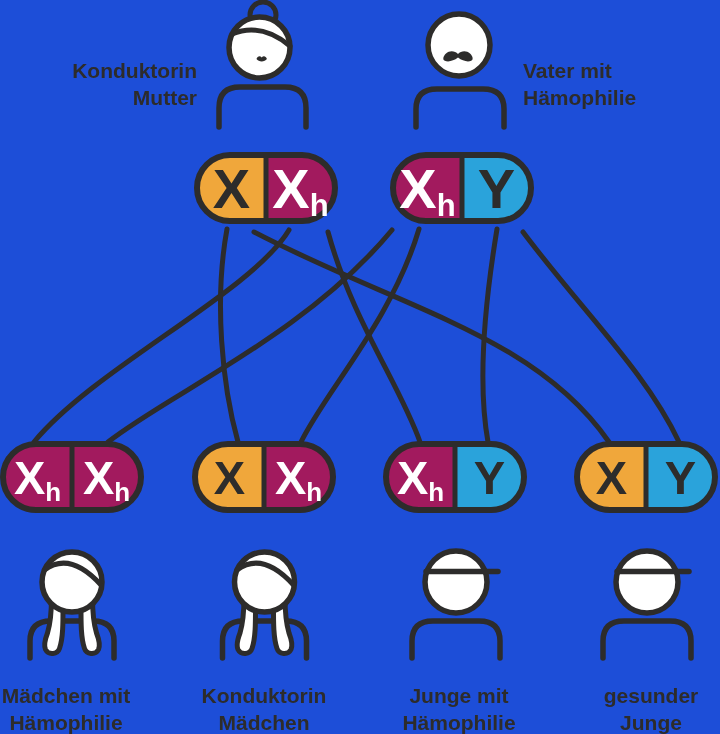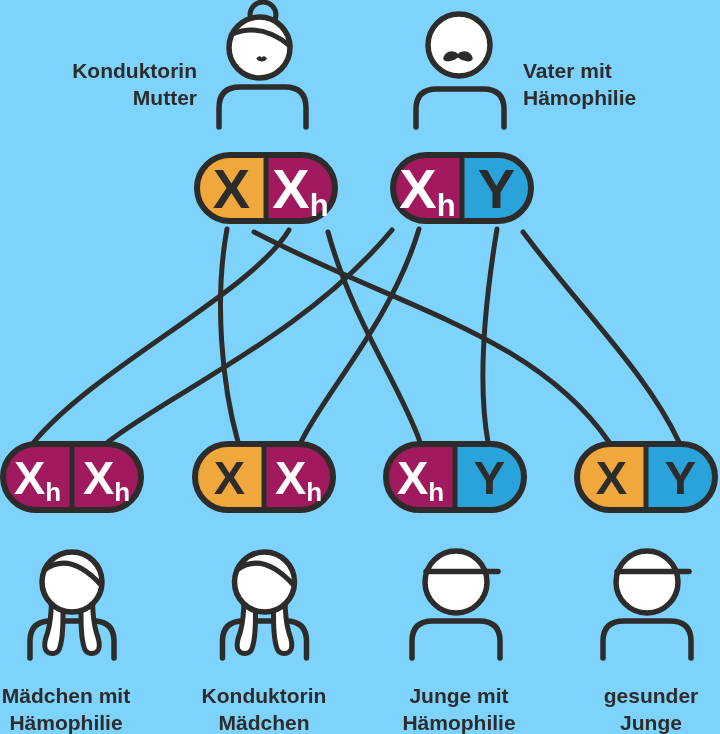--- a/index.html
+++ b/index.html
@@ -1,16 +1,16 @@
 <!DOCTYPE html>
 <html><head>
 <meta charset="utf-8">
 <style>
   html, body { margin: 0; padding: 0; background: #ffffff; }
-  .stage { width: 720px; height: 734px; position: relative; background: #7dd3fc; }
+  .stage { width: 720px; height: 734px; position: relative; background: #1d4ed8; }
   svg { display: block; }
   text { font-family: "Liberation Sans", sans-serif; font-weight: bold; }
   .lbl { font-size: 21px; }
   .allele-parent { font-size: 56px; }
   .allele-parent .sub { font-size: 31px; }
   .allele-child { font-size: 47px; }
   .allele-child .sub { font-size: 26px; }
   .figure-stroke { fill: none; stroke: #2d2c2b; stroke-width: 5.5; stroke-linecap: round; stroke-linejoin: round; }
   .detail-stroke { fill: none; stroke: #2d2c2b; stroke-width: 5; stroke-linecap: round; stroke-linejoin: round; }
   .head-fill { fill: #ffffff; stroke: #2d2c2b; stroke-width: 5.5; }

